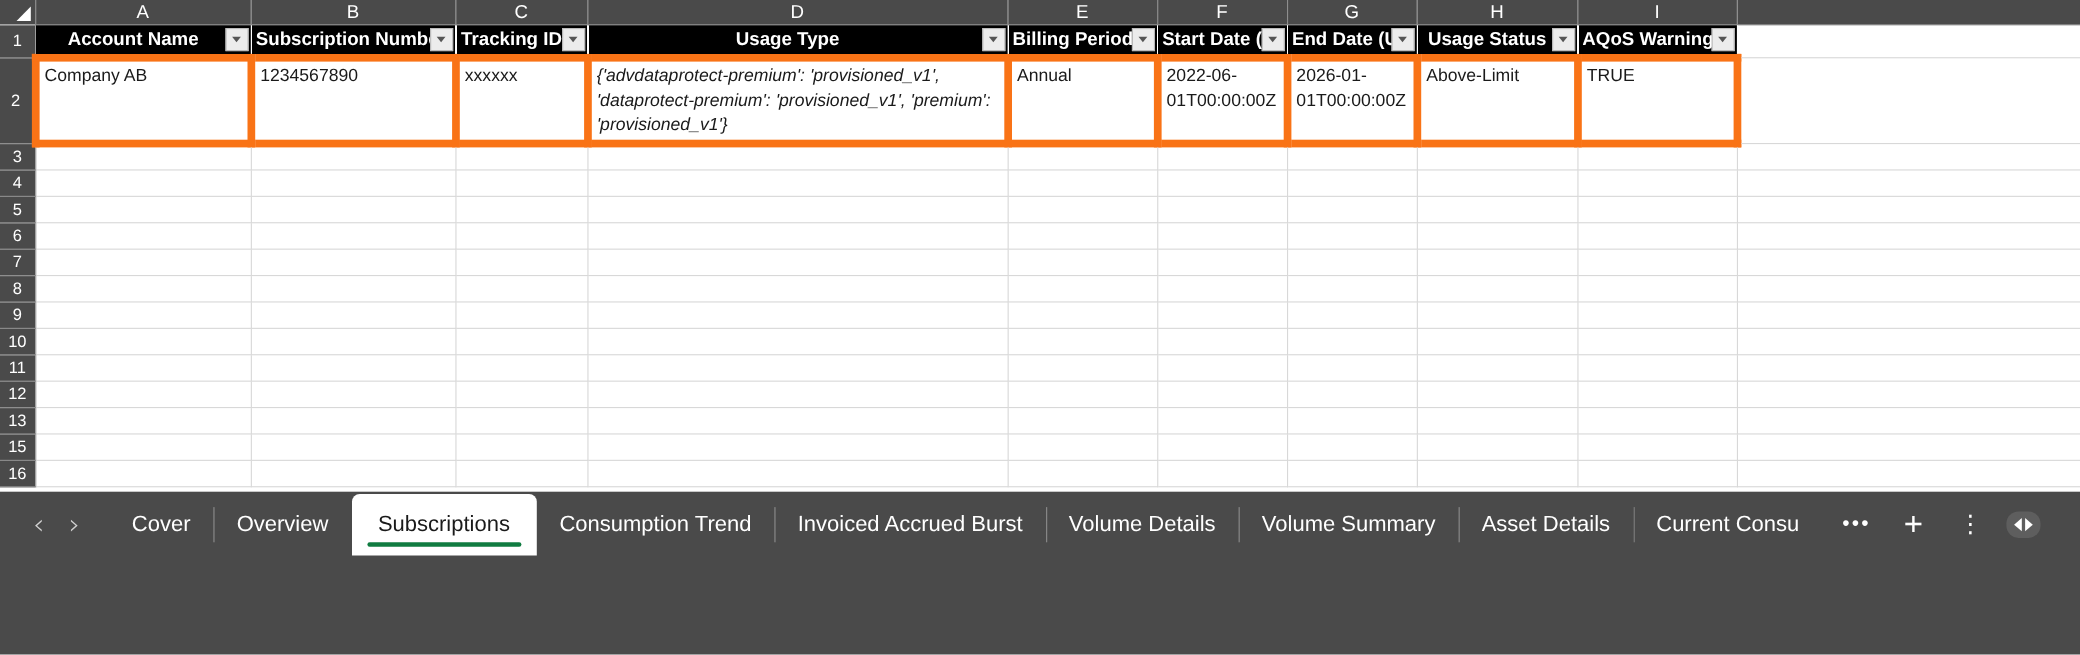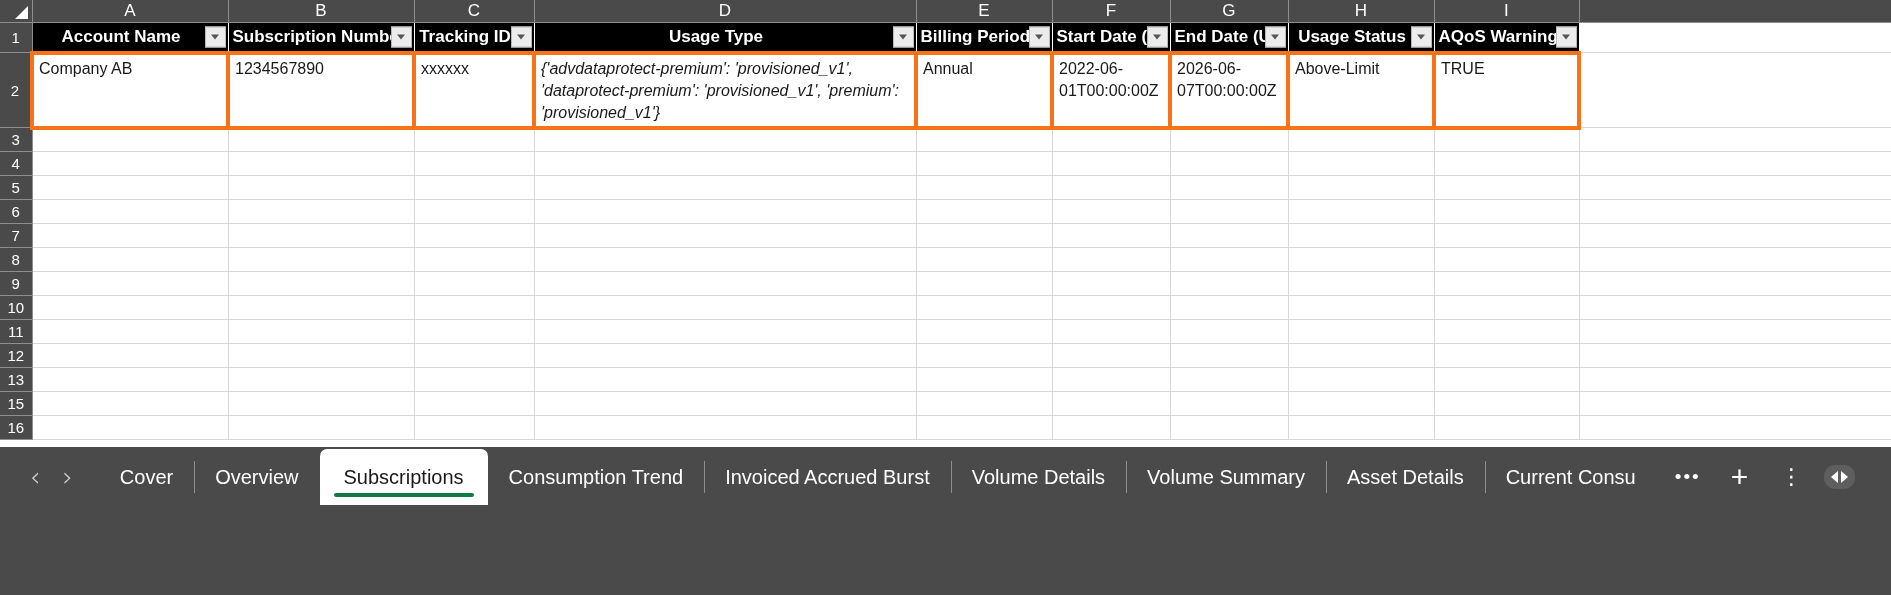--- a/index.html
+++ b/index.html
@@ -122,21 +122,21 @@
     border-color: #555555 transparent transparent transparent;
   }
 
   
   .data-cell {
     background: #ffffff;
     color: #1a1a1a;
     font-size: 16px;
     height: 70px;
     padding: 3px 4px 2px 5px !important;
-    border: 4px solid #f97316;
+    border: 7px solid #f97316;
     line-height: 1.38;
     text-align: left;
     word-wrap: break-word;
     overflow-wrap: break-word;
     white-space: normal;
   }
   .data-cell.wrapnone { white-space: normal; font-style: italic; }
 
   
   .empty-cell {
@@ -366,21 +366,21 @@
     </tr>
 
     <tr>
       <td class="rownum">2</td>
       <td class="data-cell">Company AB</td>
       <td class="data-cell">1234567890</td>
       <td class="data-cell">xxxxxx</td>
       <td class="data-cell wrapnone">{'advdataprotect-premium': 'provisioned_v1', 'dataprotect-premium': 'provisioned_v1', 'premium': 'provisioned_v1'}</td>
       <td class="data-cell">Annual</td>
       <td class="data-cell">2022-06-01T00:00:00Z</td>
-      <td class="data-cell">2026-06-07T00:00:00Z</td>
+      <td class="data-cell">2026-01-01T00:00:00Z</td>
       <td class="data-cell">Above-Limit</td>
       <td class="data-cell">TRUE</td>
       <td class="empty-cell"></td>
     </tr>
 
     <tr class="row-empty">
           <td class="rownum">3</td>
           <td class="empty-cell firstcol"></td>
           <td class="empty-cell"></td>
           <td class="empty-cell"></td>

